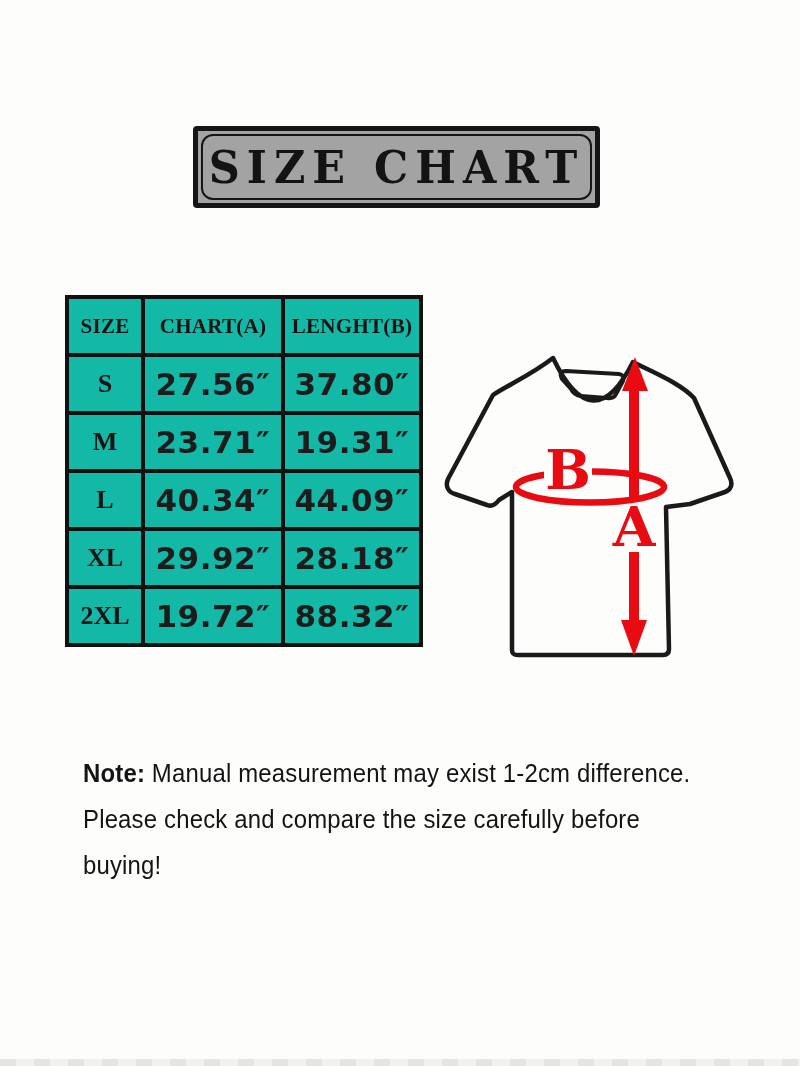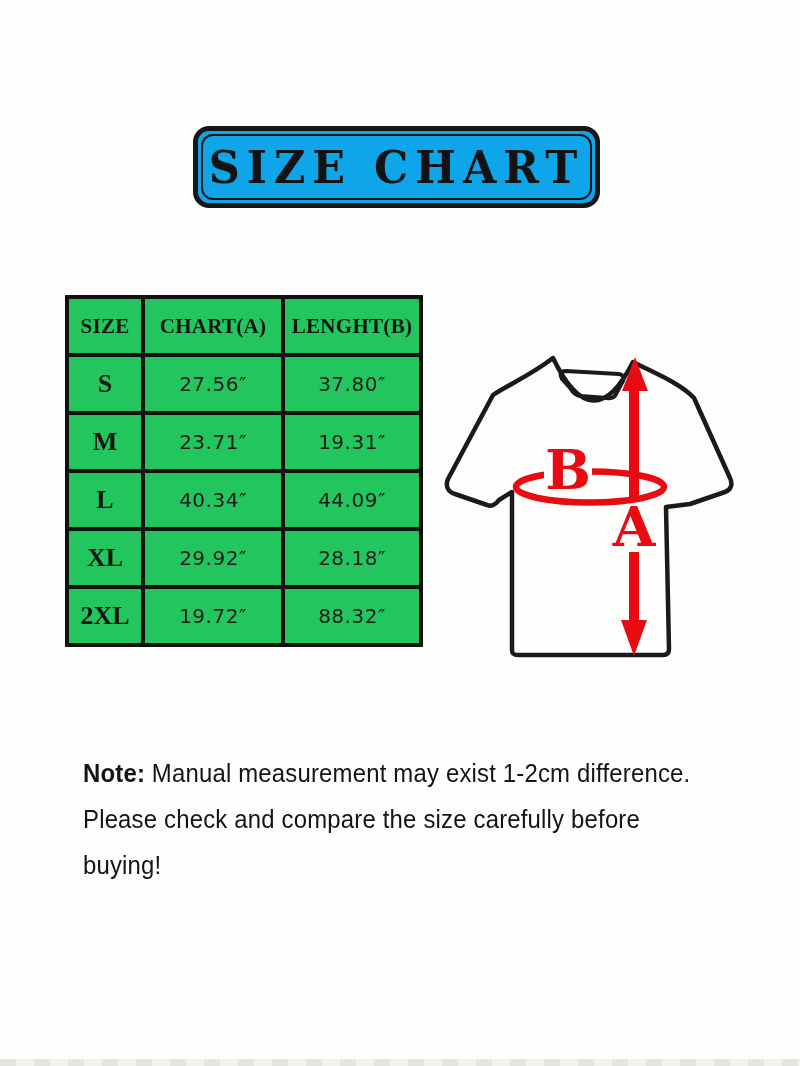--- a/index.html
+++ b/index.html
@@ -8,56 +8,56 @@
     background:#fdfdfc;
     font-family:"Liberation Sans", sans-serif;
     position:relative;
     overflow:hidden;
   }
   .page{position:absolute;inset:0;background:#fdfdfc;}
 
   
   .title-box{
     position:absolute;left:193px;top:126px;width:407px;height:82px;
-    border:5px solid #161616;border-radius:16px;box-sizing:border-box;
-    background:#0ea5e9;
+    border:5px solid #161616;border-radius:4px;box-sizing:border-box;
+    background:#a3a3a3;
   }
   .title-inner{
     position:absolute;inset:3px;border:2px solid #161616;border-radius:12px;
     display:flex;align-items:center;justify-content:center;
   }
   .title-text{
     font-family:"DejaVu Serif", serif;font-weight:700;
     font-size:43px;letter-spacing:7px;color:#131313;
     white-space:nowrap;transform:scaleY(1.04);
   }
 
   
   table.size-table{
     position:absolute;left:65px;top:295px;
     border-collapse:collapse;table-layout:fixed;
-    background:#22c55e;
+    background:#14b8a6;
   }
   table.size-table th, table.size-table td{
     border:4px solid #111;text-align:center;vertical-align:middle;
     padding:0;
   }
   table.size-table tr{height:58px;}
   .c1{width:72px;} .c2{width:136px;} .c3{width:134px;}
   th.hdr{
     font-family:"Liberation Serif", serif;font-weight:700;
     font-size:21px;color:#141414;letter-spacing:0.3px;
   }
   th.size-cell{
     font-family:"Liberation Serif", serif;font-weight:700;
     font-size:26px;color:#141414;
   }
   td.val-cell{
-    font-family:"DejaVu Sans", sans-serif;font-weight:400;
-    font-size:20px;color:#1c1c1c;letter-spacing:0.5px;
+    font-family:"DejaVu Sans", sans-serif;font-weight:700;
+    font-size:31px;color:#1c1c1c;letter-spacing:0.5px;
   }
 
   
   .shirt-svg{position:absolute;left:438px;top:333px;}
   .red-label{
     font-family:"DejaVu Serif", serif;font-weight:700;
     fill:#e80c12;
   }
 
   

